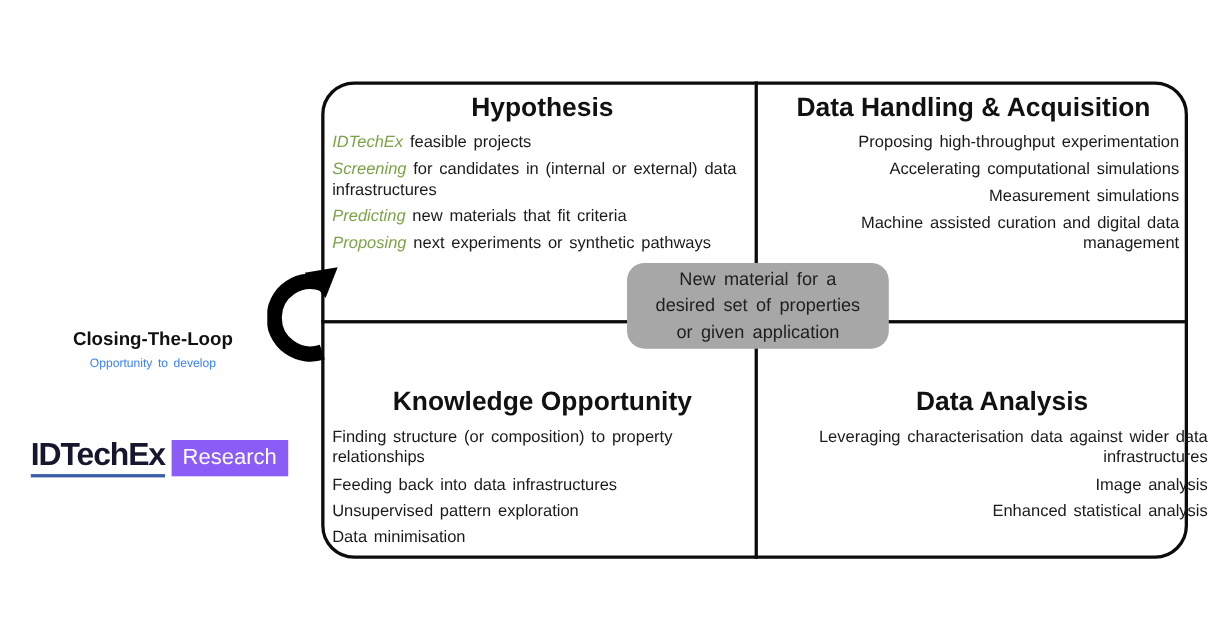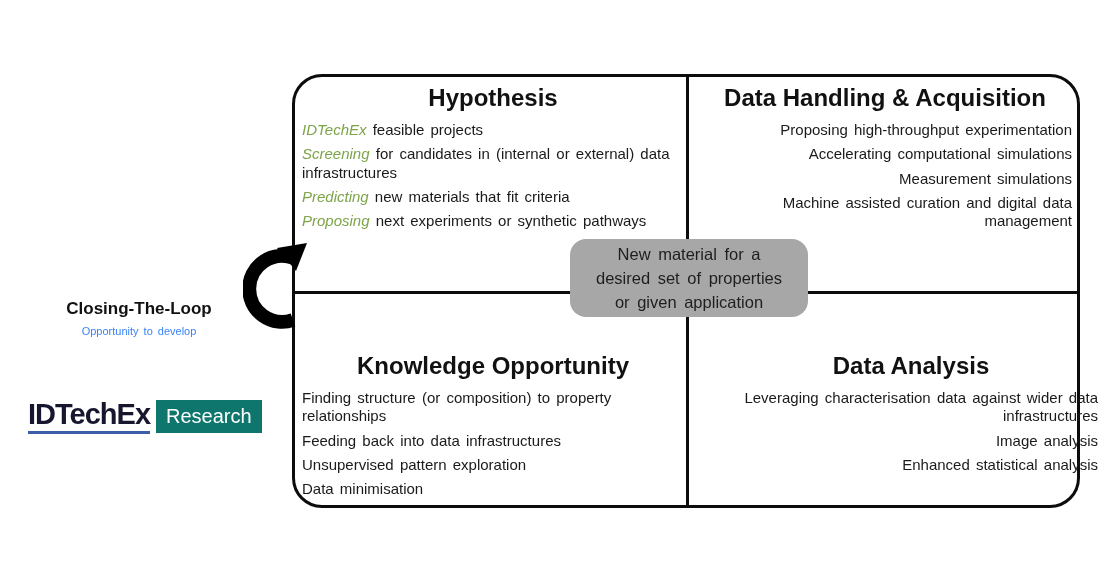--- a/index.html
+++ b/index.html
@@ -69,21 +69,21 @@
   .logo {
     position: absolute; left: 28px; top: 400px;
     display: flex; align-items: flex-start; gap: 6px; z-index: 2;
   }
   .logo-brand {
     font-weight: bold; font-size: 29px; line-height: 1;
     letter-spacing: -1px; color: #16162e;
     border-bottom: 3px solid #3c5ea9; padding-bottom: 2px;
   }
   .logo-badge {
-    background: #0f766e; color: #ffffff;
+    background: #8b5cf6; color: #ffffff;
     font-size: 20px; line-height: 1; padding: 6px 10px 7px 10px;
   }
 </style>
 </head>
 <body>
 
 <div class="canvas">
 
   <div class="outer-box"></div>
   <div class="divider-v"></div>

